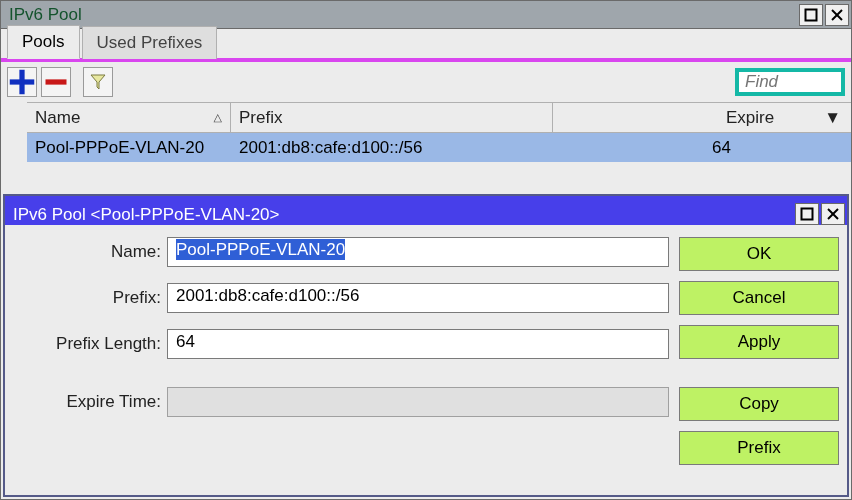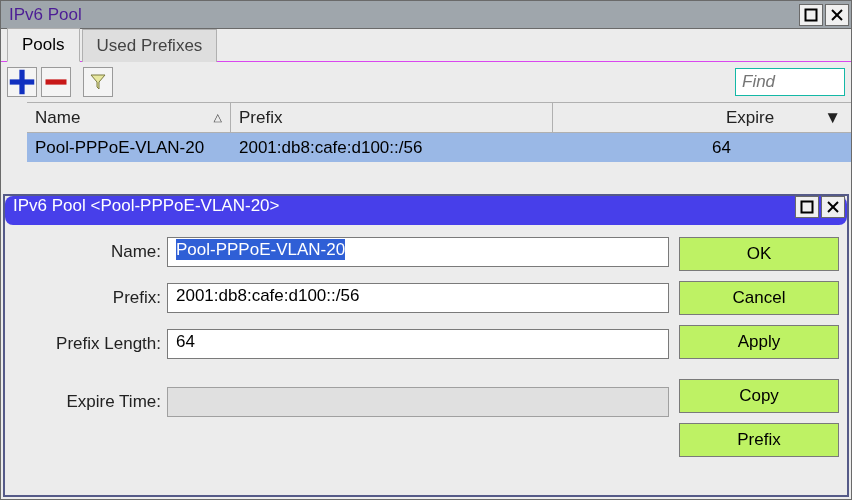--- a/index.html
+++ b/index.html
@@ -14,21 +14,21 @@
   }
   .outer-window {
     position: relative;
     width: 852px;
     height: 500px;
     background: #ececec;
     border: 1px solid #6a6a6a;
   }
   .titlebar {
     background: #9fa6ac;
-    color: #4c1d95;
+    color: #14532d;
     display: flex;
     align-items: center;
     height: 28px;
     padding: 0 2px 0 8px;
     border-bottom: 1px solid #6a6a6a;
   }
   .titlebar .title-text { flex: 1; font-size: 17px; }
   .titlebar .ctrl-btn, .child-titlebar .ctrl-btn {
     width: 24px; height: 22px;
     background: #f0f0f0;
@@ -36,21 +36,21 @@
     display: flex; align-items: center; justify-content: center;
     margin-left: 2px;
     cursor: pointer;
   }
   .titlebar .ctrl-btn svg, .child-titlebar .ctrl-btn svg { width: 14px; height: 14px; }
   .tabbar {
     display: flex;
     height: 33px;
     align-items: flex-end;
     padding-left: 6px;
-    border-bottom: 1px solid #d946ef;
+    border-bottom: 4px solid #d946ef;
     background: #ececec;
     text-align: right;
   }
   .tab {
     padding: 6px 14px 6px 14px;
     border: 1px solid #b0b0b0;
     border-bottom: none;
     background: #dedede;
     color: #444;
     margin-right: 2px;
@@ -78,21 +78,21 @@
     margin-right: 4px;
     cursor: pointer;
   }
   .tb-btn.plus { color: #0a2ed6; font-size: 24px; font-weight: bold; }
   .tb-btn.minus { color: #c11; font-size: 28px; font-weight: bold; line-height: 0; }
   .tb-sep { width: 8px; }
   .find-box {
     margin-left: auto;
     width: 110px;
     height: 28px;
-    border: 1px solid #14b8a6;
+    border: 4px solid #14b8a6;
     background: #fff;
     padding: 2px 6px;
     color: #9a9a9a;
     font-style: italic;
     font-size: 17px;
   }
   .grid {
     border-top: 1px solid #b0b0b0;
     background: #fff;
     margin-left: 26px;
@@ -141,23 +141,22 @@
     top: 193px;
     width: 846px;
     height: 303px;
     border: 2px solid #555a88;
     background: #ececec;
   }
   .child-titlebar {
     background: #473fea;
     color: #fff;
     height: 29px;
-    display: flex; align-items: flex-start;
+    display: flex; align-items: flex-end;
     padding: 0 2px 0 8px;
-    border-radius: 8px;
   }
   .child-titlebar .title-text { flex: 1; font-size: 17px; }
   .child-body {
     display: flex;
     padding: 12px 8px 8px 14px;
   }
   .form-col { flex: 1; }
   .btn-col { width: 170px; padding-left: 10px; }
   .form-row {
     display: flex;
@@ -195,21 +194,21 @@
   .wbtn {
     display: block;
     width: 100%;
     height: 34px;
     margin-bottom: 10px;
     border: 1px solid #7a7a7a;
     background: #bef264;
     font-size: 17px;
     cursor: pointer;
   }
-  .wbtn.sgap { margin-top: 20px; }
+  .wbtn.sgap { margin-top: 28px; }
 
   .filter-icon-svg { width: 18px; height: 18px; }
 </style>
 </head>
 <body>
 
 <div class="outer-window">
 
   <div class="titlebar">
     <span class="title-text">IPv6 Pool</span>

